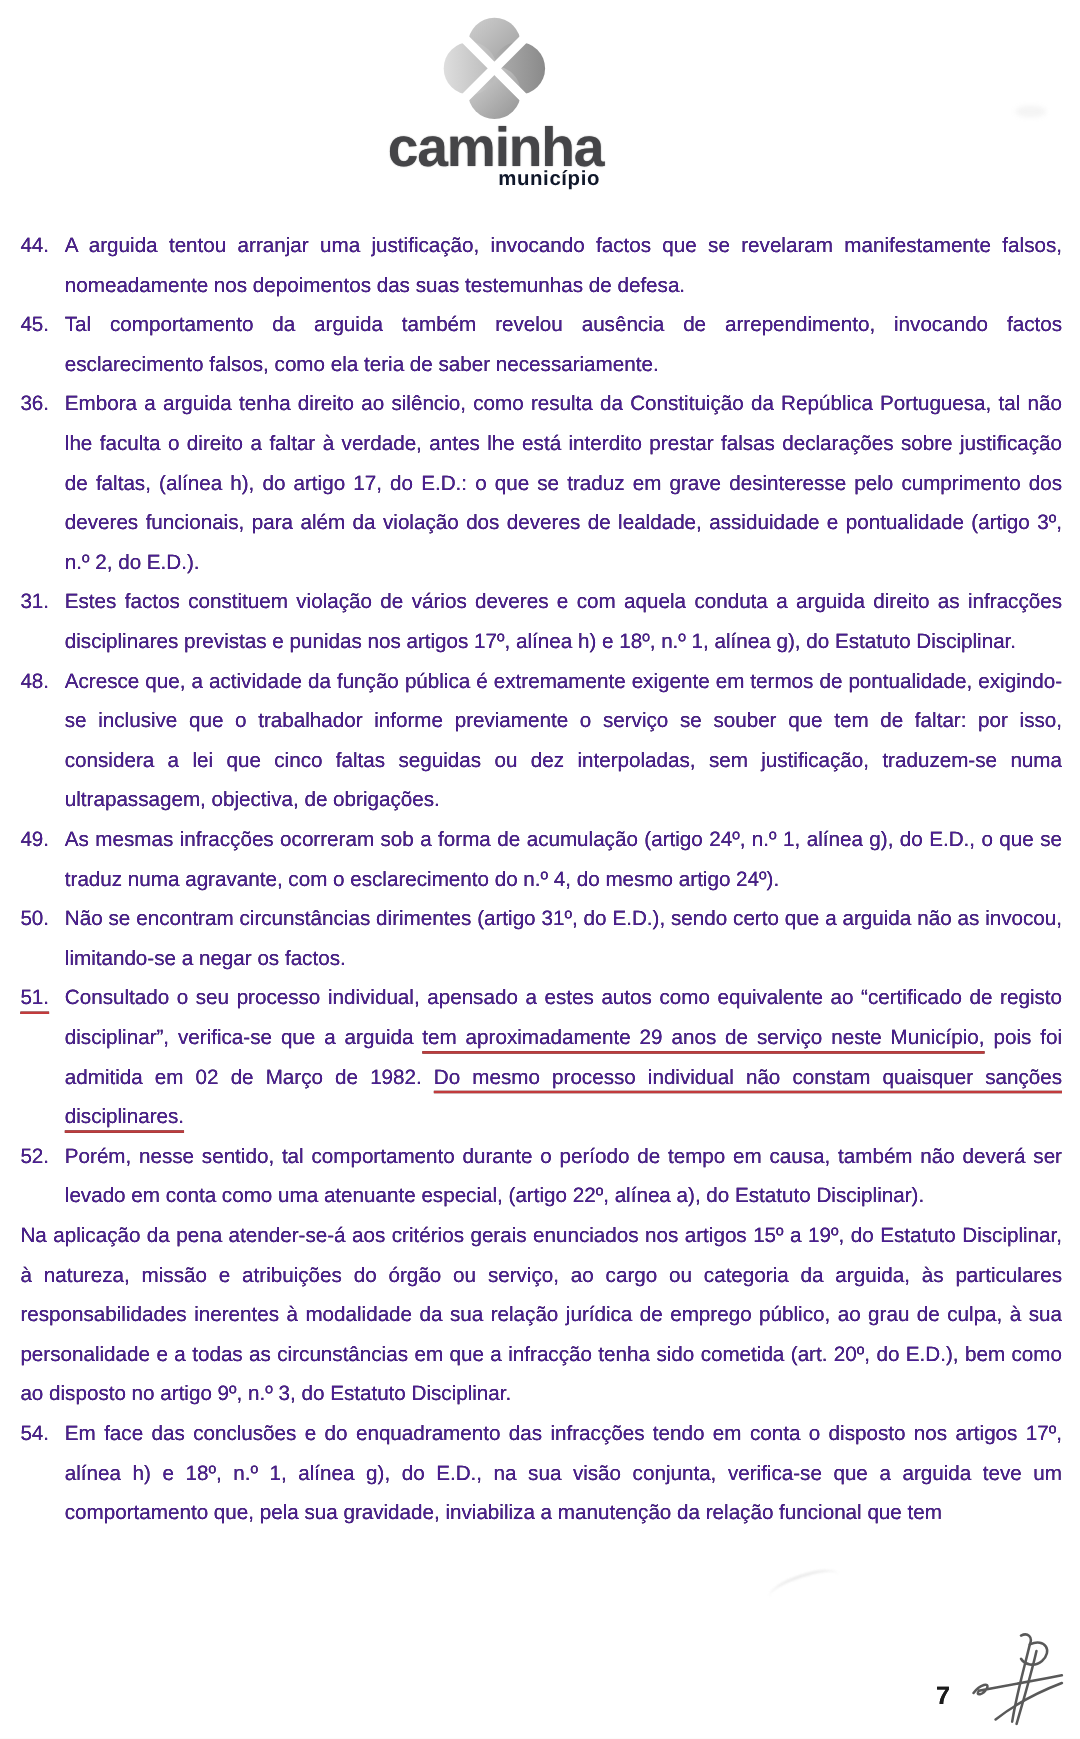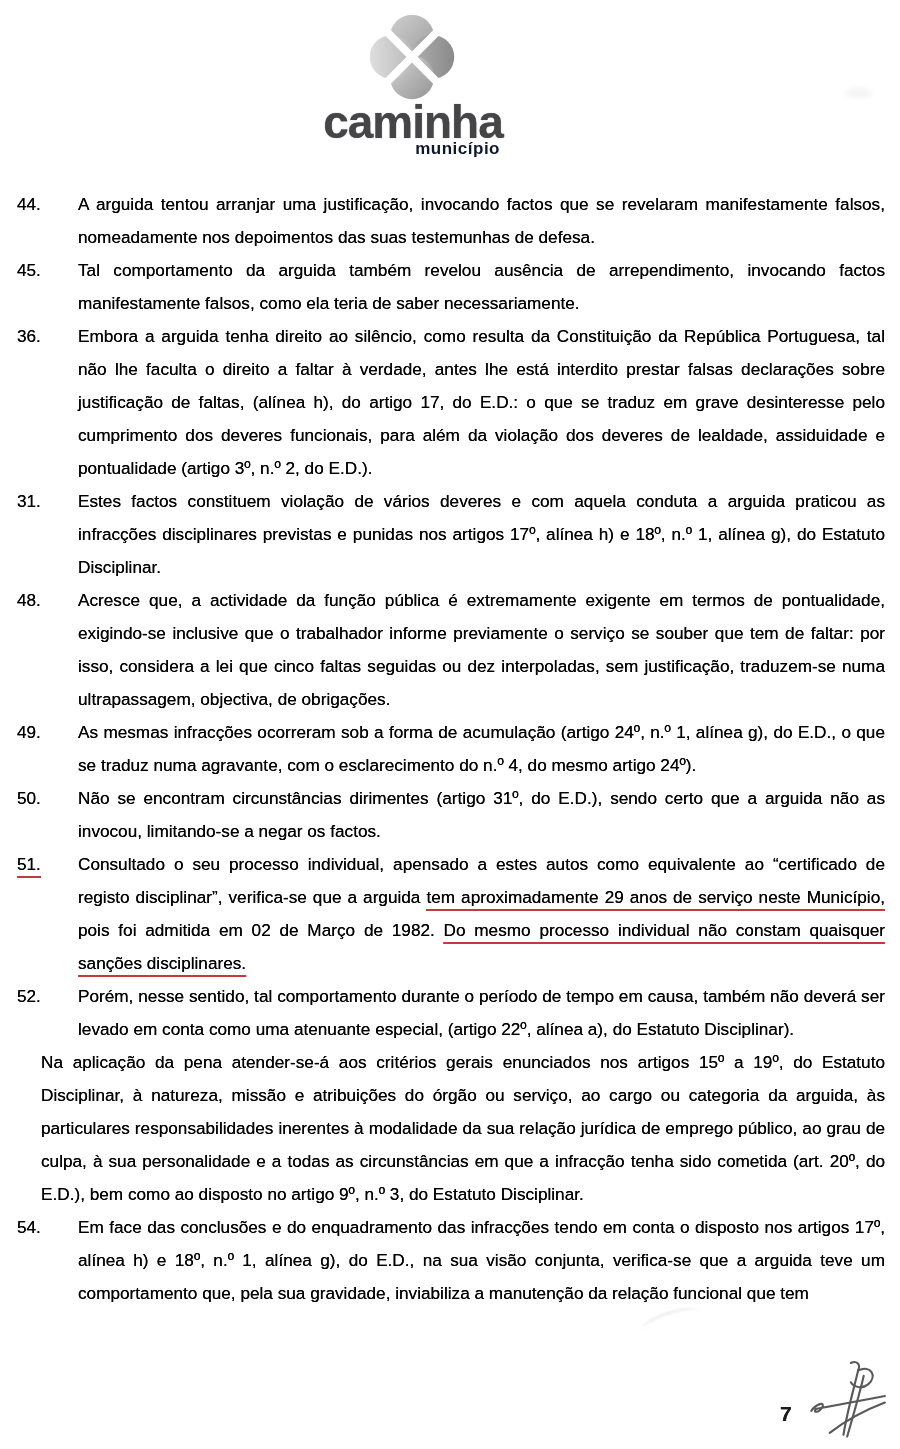--- a/index.html
+++ b/index.html
@@ -28,26 +28,26 @@
   .brand-sub {
     position:absolute; top:139px; left:288px; width:212px;
     text-align:right;
     font-size:17px; font-weight:bold; letter-spacing:0.5px;
     color:#0f172a;
   }
 
   
   .doc-body {
     position:absolute; top:188px; left:17px; width:868px;
-    font-size:17.2px; line-height:33px; color:#000000;
+    font-size:17.2px; line-height:33px; color:#4c1d95;
     text-shadow:0 0 0.45px #1b1b1b;
   }
   .item { display:flex; }
   .num  { width:37px; flex-shrink:0; }
-  .txt  { flex:1; text-align:justify;margin-left:24px; }
+  .txt  { flex:1; text-align:justify; }
   .u-red, .num-u-red {
     text-decoration-line:underline;
     text-decoration-color:#c23b3c;
     text-decoration-thickness:2.4px;
     text-underline-offset:6px;
   }
 
   
   .page-number {
     position:absolute; left:780px; top:1402px;
@@ -109,29 +109,29 @@
     <div class="brand-sub">município</div>
   </header>
 
   <main class="doc-body" id="paragraph-list">
       <div class="item">
         <span class="num">44.</span>
         <span class="txt"><span>A arguida tentou arranjar uma justificação, invocando factos que se revelaram manifestamente falsos, nomeadamente nos depoimentos das suas testemunhas de defesa.</span></span>
       </div>
       <div class="item">
         <span class="num">45.</span>
-        <span class="txt"><span>Tal comportamento da arguida também revelou ausência de arrependimento, invocando factos manifestamente falsos, como ela teria de saber necessariamente.</span></span>
+        <span class="txt"><span>Tal comportamento da arguida também revelou ausência de arrependimento, invocando factos esclarecimento falsos, como ela teria de saber necessariamente.</span></span>
       </div>
       <div class="item">
         <span class="num">36.</span>
         <span class="txt"><span>Embora a arguida tenha direito ao silêncio, como resulta da Constituição da República Portuguesa, tal não lhe faculta o direito a faltar à verdade, antes lhe está interdito prestar falsas declarações sobre justificação de faltas, (alínea h), do artigo 17, do E.D.: o que se traduz em grave desinteresse pelo cumprimento dos deveres funcionais, para além da violação dos deveres de lealdade, assiduidade e pontualidade (artigo 3º, n.º 2, do E.D.).</span></span>
       </div>
       <div class="item">
         <span class="num">31.</span>
-        <span class="txt"><span>Estes factos constituem violação de vários deveres e com aquela conduta a arguida praticou as infracções disciplinares previstas e punidas nos artigos 17º, alínea h) e 18º, n.º 1, alínea g), do Estatuto Disciplinar.</span></span>
+        <span class="txt"><span>Estes factos constituem violação de vários deveres e com aquela conduta a arguida direito as infracções disciplinares previstas e punidas nos artigos 17º, alínea h) e 18º, n.º 1, alínea g), do Estatuto Disciplinar.</span></span>
       </div>
       <div class="item">
         <span class="num">48.</span>
         <span class="txt"><span>Acresce que, a actividade da função pública é extremamente exigente em termos de pontualidade, exigindo-se inclusive que o trabalhador informe previamente o serviço se souber que tem de faltar: por isso, considera a lei que cinco faltas seguidas ou dez interpoladas, sem justificação, traduzem-se numa ultrapassagem, objectiva, de obrigações.</span></span>
       </div>
       <div class="item">
         <span class="num">49.</span>
         <span class="txt"><span>As mesmas infracções ocorreram sob a forma de acumulação (artigo 24º, n.º 1, alínea g), do E.D., o que se traduz numa agravante, com o esclarecimento do n.º 4, do mesmo artigo 24º).</span></span>
       </div>
       <div class="item">

